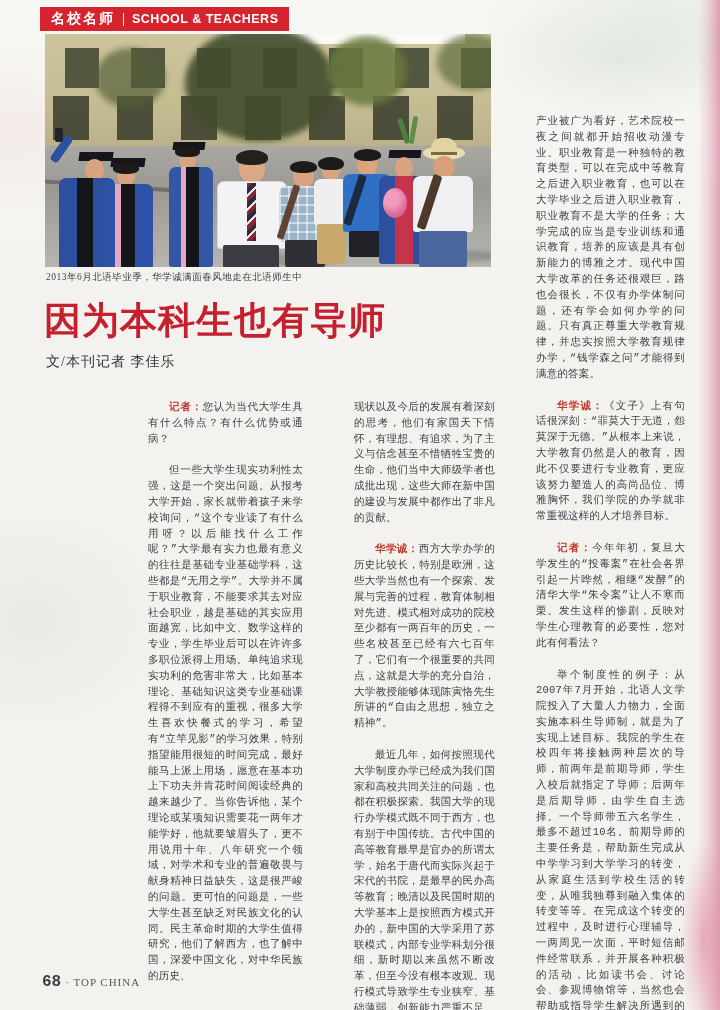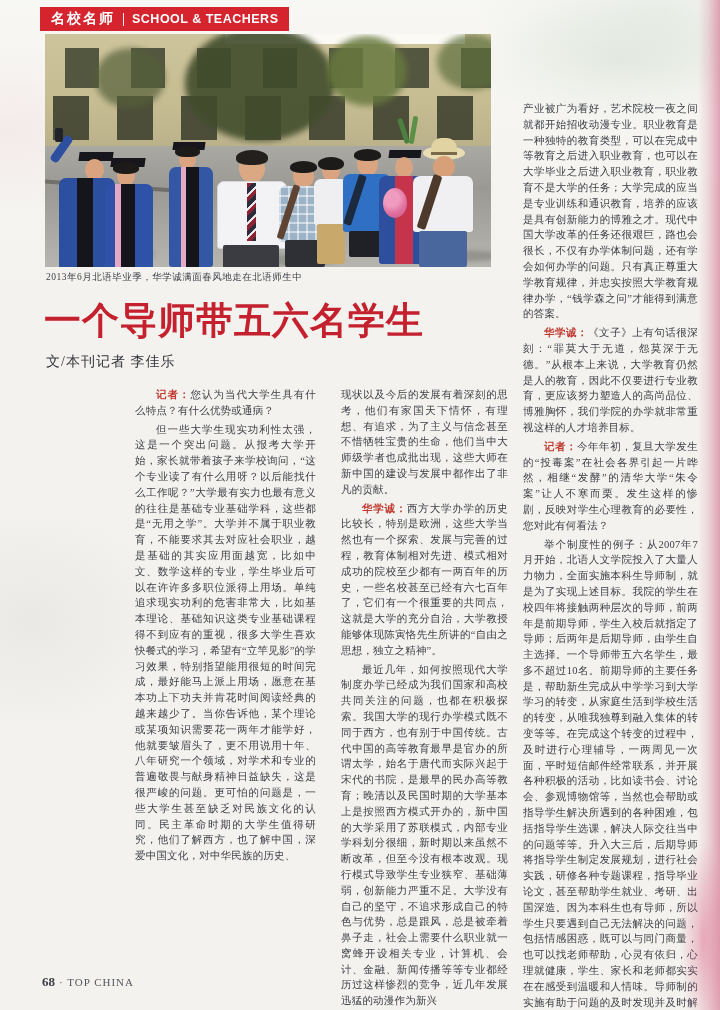--- a/index.html
+++ b/index.html
@@ -63,26 +63,26 @@
   .strap{position:absolute;transform:rotate(18deg);border-radius:2px;}
   
   .caption{position:absolute;left:46px;top:271px;font-size:9.5px;color:#3f424b;letter-spacing:.5px;}
   .title{position:absolute;left:44px;top:296px;font-size:37px;font-weight:bold;color:#c5202e;letter-spacing:1px;white-space:nowrap;}
   .byline{position:absolute;left:46px;top:353px;font-size:14px;color:#33353c;letter-spacing:1px;}
   
   .col{position:absolute;top:384px;text-align:justify;color:#3e4048;font-size:10.5px;line-height:15.8px;letter-spacing:.2px;}
   #col1{left:132px;width:187px;}
   #col2{left:338px;width:173px;}
   #col3{left:520px;top:98px;width:181px;}
-  .para{margin:3px;}
+  .para{margin:16px;font-family:Liberation Mono, monospace;}
   .para.indent{text-indent:21px;}
   .speaker{color:#c03a30;font-weight:bold;}
   
   .footer{position:absolute;left:42px;top:972px;color:#3b3e44;}
-  .footer .num{font-size:13px;font-weight:bold;font-family:Liberation Serif, serif;}
+  .footer .num{font-size:16px;font-weight:bold;font-family:Liberation Mono, monospace;}
   .footer .mag{font-size:11px;color:#53565c;letter-spacing:1px;}
 </style>
 </head>
 <body>
 
 <div class="page-texture"></div>
 
 <div class="banner">
   <span class="banner-cn">名校名师</span>
   <span class="banner-divider"></span>
@@ -170,21 +170,21 @@
     <div style="position:absolute;left:18px;top:0;width:42px;height:14px;border-radius:50%;background:#e9ddb3;"></div>
     <div style="position:absolute;left:26px;top:-8px;width:26px;height:14px;border-radius:10px 10px 0 0;background:#e2d3a2;border-bottom:3px solid #7a6a4a;"></div>
     <div class="head" style="left:28px;top:10px;width:22px;height:22px;background:#d7a078;"></div>
     <div class="torso" style="left:8px;top:30px;width:60px;height:56px;background:#f0eff1;"></div>
     <div class="strap" style="left:20px;top:28px;width:9px;height:56px;background:#4e3a2c;"></div>
     <div class="legs" style="left:14px;top:85px;width:48px;height:36px;background:#49679c;"></div>
   </div>
 </div>
 
 <div class="caption">2013年6月北语毕业季，华学诚满面春风地走在北语师生中</div>
-<h1 class="title" style="margin:0;">一个导师带五六名学生</h1>
+<h1 class="title" style="margin:0;">因为本科生也有导师</h1>
 <div class="byline">文/本刊记者  李佳乐</div>
 
 <div class="col" id="col1">
     <p class="para indent"><span class="speaker">记者：</span>您认为当代大学生具有什么特点？有什么优势或通病？</p>
     <p class="para indent">但一些大学生现实功利性太强，这是一个突出问题。从报考大学开始，家长就带着孩子来学校询问，“这个专业读了有什么用呀？以后能找什么工作呢？”大学最有实力也最有意义的往往是基础专业基础学科，这些都是“无用之学”。大学并不属于职业教育，不能要求其去对应社会职业，越是基础的其实应用面越宽，比如中文、数学这样的专业，学生毕业后可以在许许多多职位派得上用场。单纯追求现实功利的危害非常大，比如基本理论、基础知识这类专业基础课程得不到应有的重视，很多大学生喜欢快餐式的学习，希望有“立竿见影”的学习效果，特别指望能用很短的时间完成，最好能马上派上用场，愿意在基本功上下功夫并肯花时间阅读经典的越来越少了。当你告诉他，某个理论或某项知识需要花一两年才能学好，他就要皱眉头了，更不用说用十年、八年研究一个领域，对学术和专业的普遍敬畏与献身精神日益缺失，这是很严峻的问题。更可怕的问题是，一些大学生甚至缺乏对民族文化的认同。民主革命时期的大学生值得研究，他们了解西方，也了解中国，深爱中国文化，对中华民族的历史、</p>
   </div>
 <div class="col" id="col2">
     <p class="para">现状以及今后的发展有着深刻的思考，他们有家国天下情怀，有理想、有追求，为了主义与信念甚至不惜牺牲宝贵的生命，他们当中大师级学者也成批出现，这些大师在新中国的建设与发展中都作出了非凡的贡献。</p>
     <p class="para indent"><span class="speaker">华学诚：</span>西方大学办学的历史比较长，特别是欧洲，这些大学当然也有一个探索、发展与完善的过程，教育体制相对先进、模式相对成功的院校至少都有一两百年的历史，一些名校甚至已经有六七百年了，它们有一个很重要的共同点，这就是大学的充分自治，大学教授能够体现陈寅恪先生所讲的“自由之思想，独立之精神”。</p>
     <p class="para indent">最近几年，如何按照现代大学制度办学已经成为我们国家和高校共同关注的问题，也都在积极探索。我国大学的现行办学模式既不同于西方，也有别于中国传统。古代中国的高等教育最早是官办的所谓太学，始名于唐代而实际兴起于宋代的书院，是最早的民办高等教育；晚清以及民国时期的大学基本上是按照西方模式开办的，新中国的大学采用了苏联模式，内部专业学科划分很细，新时期以来虽然不断改革，但至今没有根本改观。现行模式导致学生专业狭窄、基础薄弱，创新能力严重不足。大学没有自己的坚守，不追求形成自己的特色与优势，总是跟风，总是被牵着鼻子走，社会上需要什么职业就一窝蜂开设相关专业，计算机、会计、金融、新闻传播等等专业都经历过这样惨烈的竞争，近几年发展迅猛的动漫作为新兴</p>

